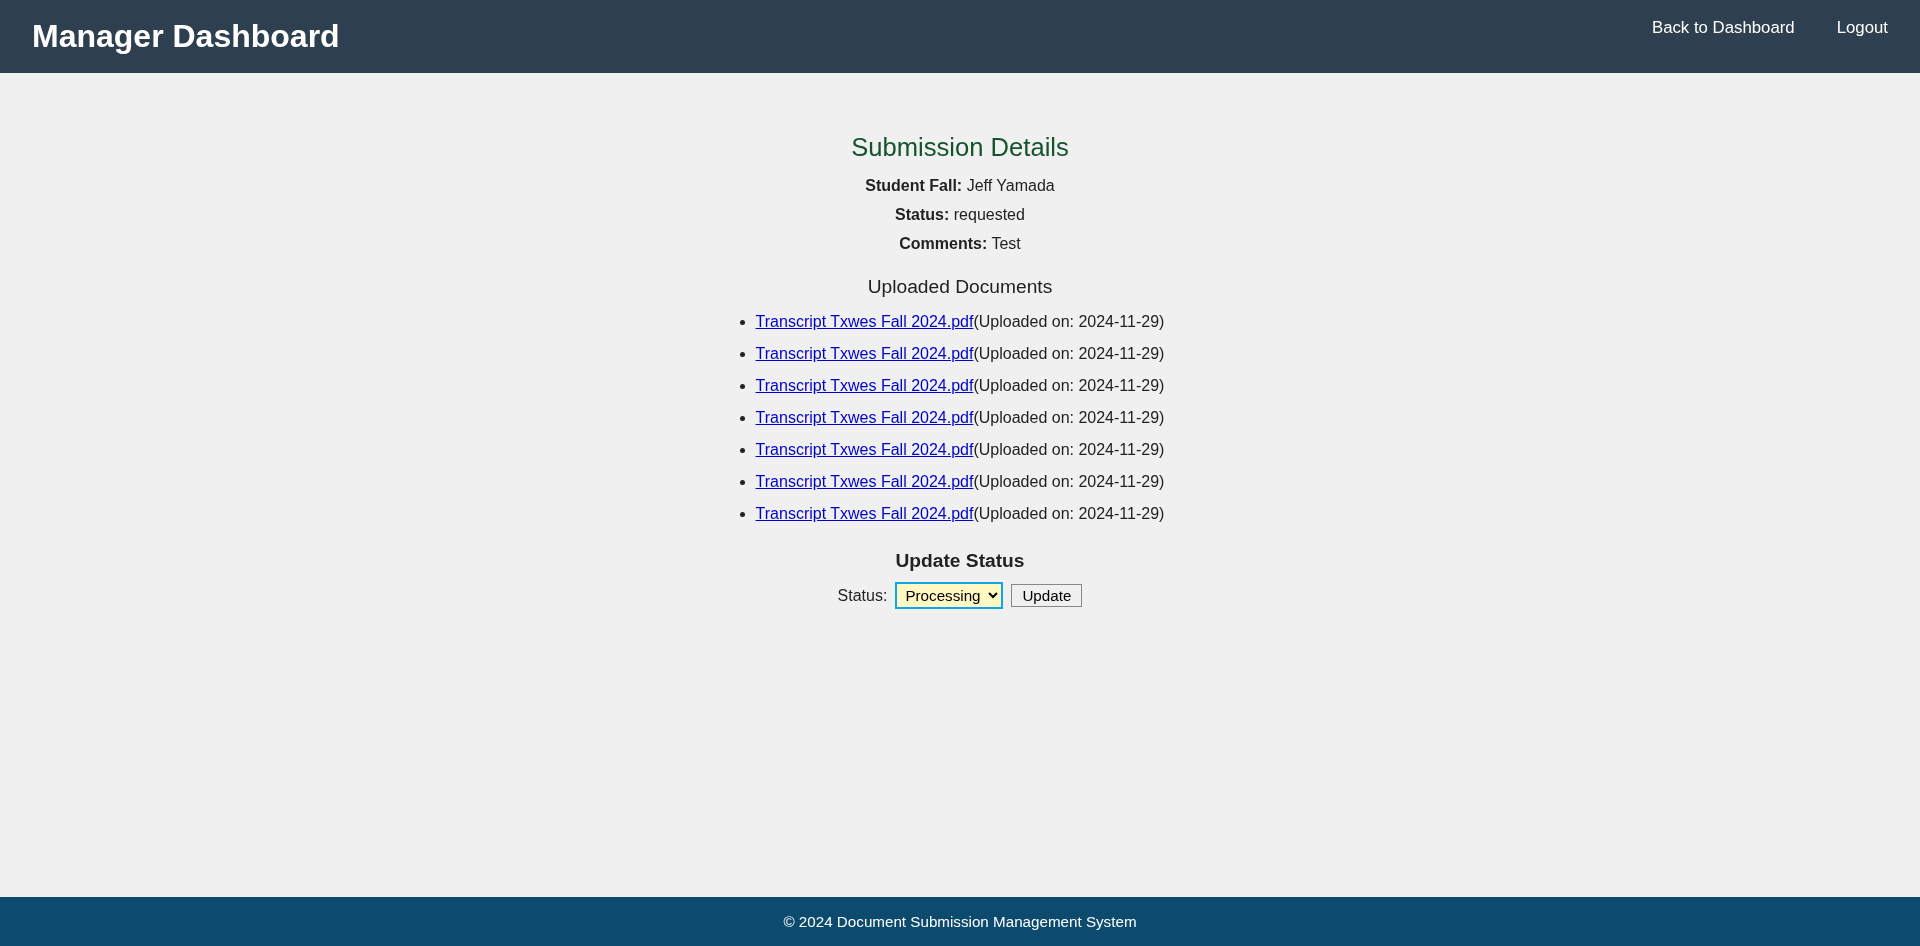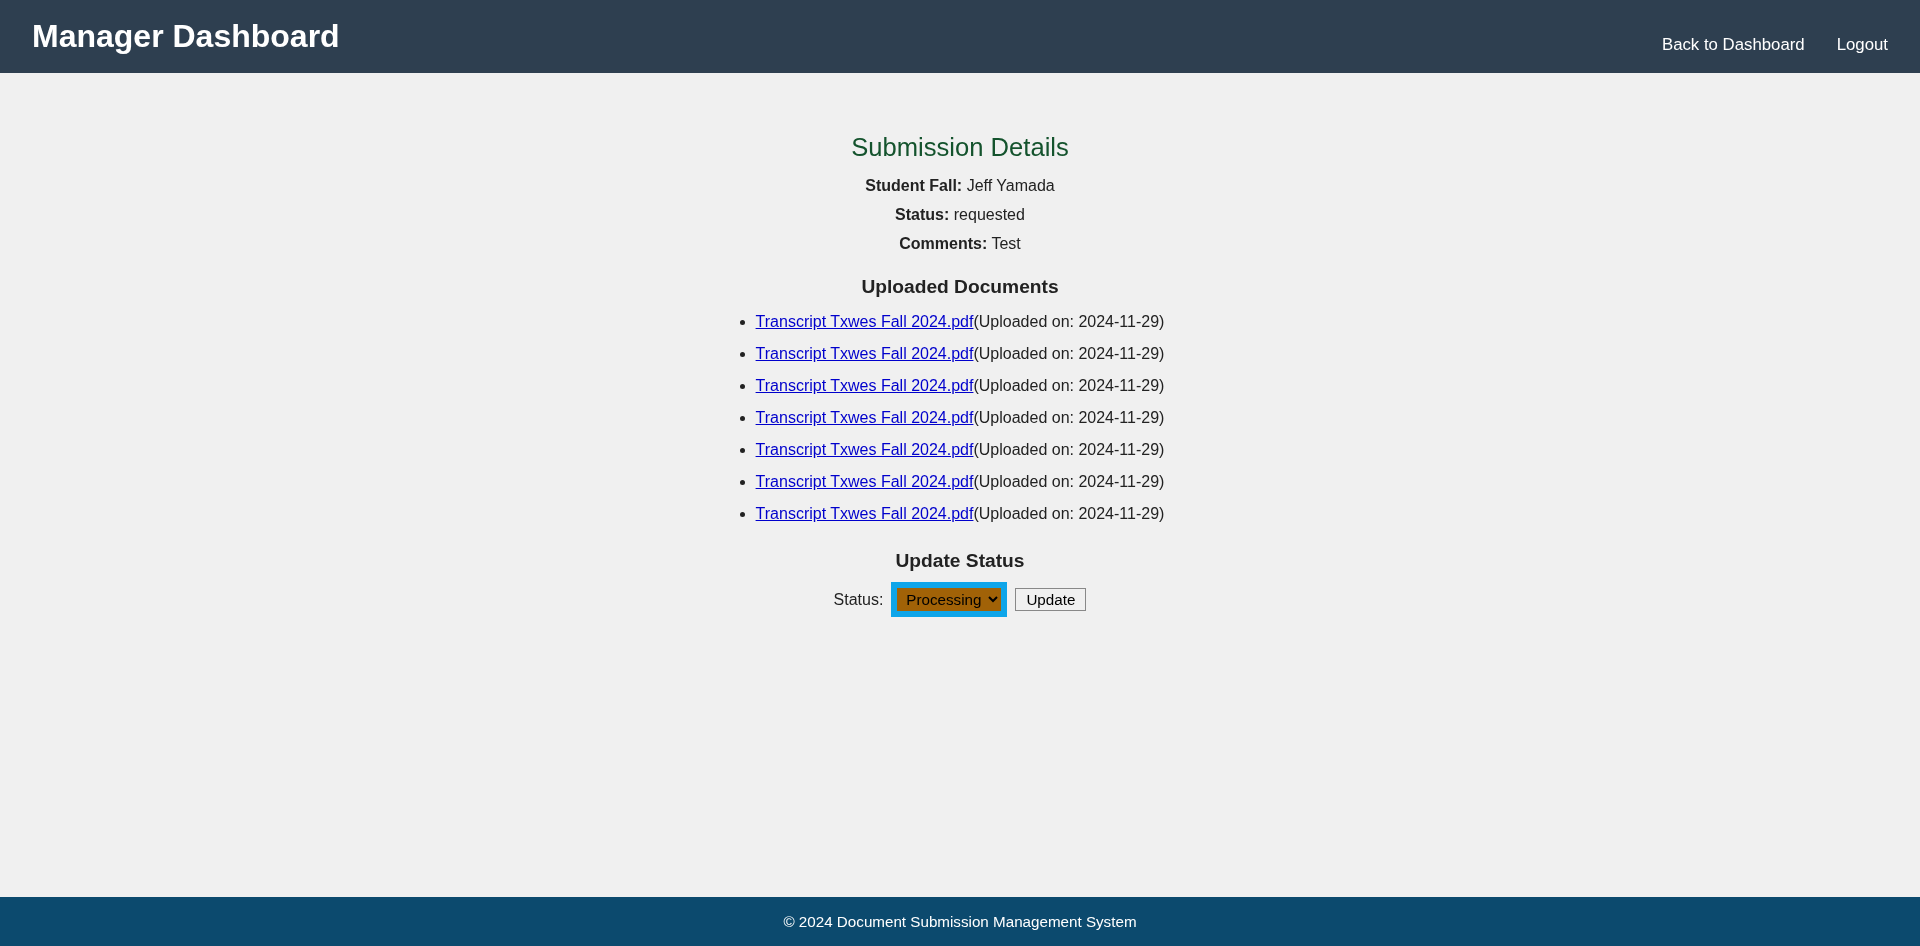--- a/index.html
+++ b/index.html
@@ -14,33 +14,33 @@
       min-height: 100vh;
       display: flex;
       flex-direction: column;
     }
 
     header {
       background-color: #2e3f50;
       color: white;
       padding: 18px 32px;
       display: flex;
-      align-items: flex-end;
+      align-items: flex-start;
       justify-content: space-between;
     }
 
     .header-title {
       font-size: 2rem;
       font-weight: bold;
       color: white;
     }
 
     .header-nav {
       display: flex;
-      gap: 32px;
+      gap: 42px;
       align-items: center;
     }
 
     .header-nav a {
       color: white;
       text-decoration: none;
       font-size: 1.05rem;
       cursor: pointer;
     }
 
@@ -74,21 +74,21 @@
       color: #222;
       line-height: 1.8;
     }
 
     .detail-line strong {
       font-weight: bold;
     }
 
     .uploaded-docs-title {
       font-size: 1.2rem;
-      font-weight: bold;
+      font-weight: normal;
       margin-bottom: 8px;
       color: #222;
     }
 
     .docs-list {
       list-style: disc;
       text-align: left;
       display: inline-block;
       margin-bottom: 20px;
     }
@@ -121,24 +121,23 @@
       color: #222;
     }
 
     .status-row label {
       font-size: 1rem;
     }
 
     .status-select {
       font-size: 0.95rem;
       padding: 2px 4px;
-      border: 6px solid #0ea5e9;
-      background: #a16207;
-      cursor: pointer;
-      text-align: right;
+      border: 2px solid #0ea5e9;
+      background: #fef9c3;
+      cursor: pointer;
     }
 
     .update-button {
       font-size: 0.95rem;
       padding: 2px 10px;
       border: 1px solid #888;
       background: #f0f0f0;
       cursor: pointer;
     }
 

